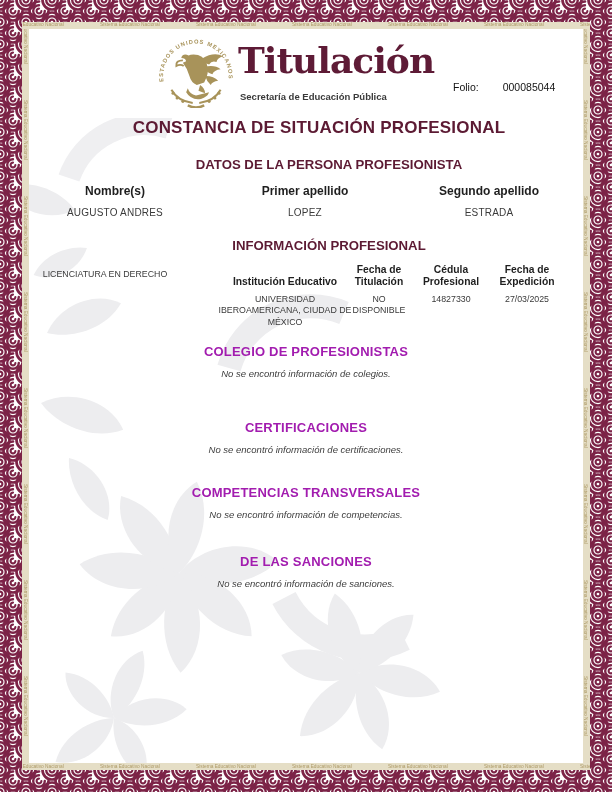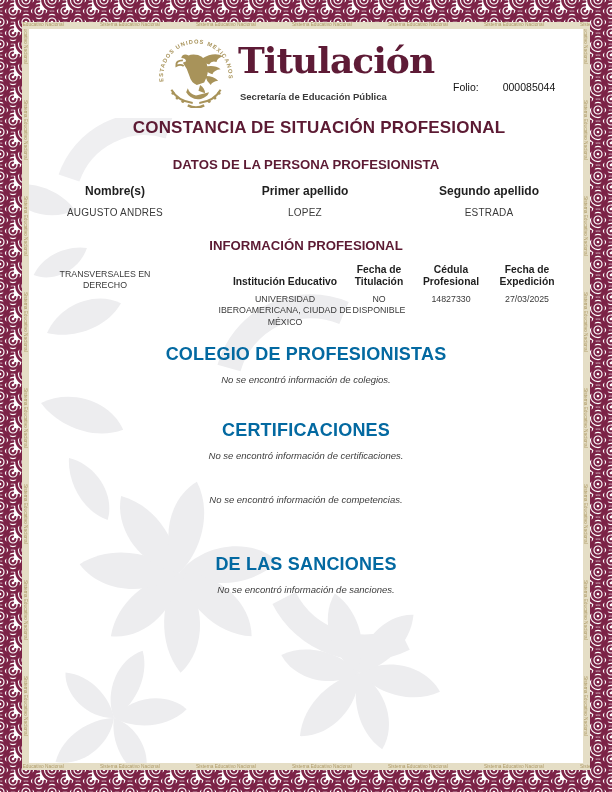--- a/index.html
+++ b/index.html
@@ -27,21 +27,21 @@
     display:flex;gap:24px;
   }
 
   
   .main-title{
     position:absolute;left:29px;top:118px;width:554px;text-align:center;
     font-size:17px;font-weight:bold;color:#5c1a33;letter-spacing:0.2px;margin-left:13px;
   }
   .sec-heading{
     position:absolute;left:29px;width:554px;text-align:center;
-    font-size:13.2px;font-weight:bold;color:#5c1a33;
+    font-size:13.2px;font-weight:bold;color:#5c1a33;padding-left:23px;
   }
   .h-datos{top:157px;}
   .h-info{top:238px;}
 
   
   .pfield{position:absolute;top:184px;text-align:center;}
   .pfield .lbl{font-size:12px;font-weight:bold;color:#1f1f1f;}
   .pfield .val{margin-top:9px;font-size:10px;color:#3a3a3a;letter-spacing:0.2px;}
   .pf-1{left:45px;width:140px;}
   .pf-2{left:225px;width:160px;}
@@ -56,21 +56,21 @@
   .tc-5{left:492px;width:70px;}
   .thead{
     min-height:25px;display:flex;align-items:flex-end;justify-content:center;
     font-size:10.3px;font-weight:bold;line-height:1.18;color:#1f1f1f;
   }
   .tval{margin-top:6px;font-size:8.8px;line-height:1.3;color:#3a3a3a;}
 
   
   .section{position:absolute;left:29px;width:554px;text-align:center;}
   .sec-0{top:344px;} .sec-1{top:420px;} .sec-2{top:485px;} .sec-3{top:554px;}
-  .stitle{font-size:18px;font-weight:bold;color:#0369a1;letter-spacing:0.2px;}
+  .stitle{font-size:13px;font-weight:bold;color:#a21caf;letter-spacing:0.2px;}
   .snote{margin-top:9px;font-size:9.5px;font-style:italic;color:#3d3d3d;}
 </style>
 </head>
 <body>
 
 <div class="page">
 
   <svg class="watermark-svg" width="470" height="645" viewBox="0 0 470 645" aria-hidden="true">
     <defs>
       <path id="leaf" d="M0,0 C16,-20 48,-24 66,-8 C48,10 18,10 0,0 Z"></path>
@@ -155,21 +155,21 @@
       <div class="val">LOPEZ</div>
     </div>
     <div class="pfield pf-3">
       <div class="lbl">Segundo apellido</div>
       <div class="val">ESTRADA</div>
     </div>
 
     <div class="sec-heading h-info">INFORMACIÓN PROFESIONAL</div>
 
     <div class="tcol tc-1">
-      <div class="tval">TRANSVERSALES EN DERECHO</div>
+      <div class="tval">LICENCIATURA EN DERECHO</div>
     </div>
     <div class="tcol tc-2">
       <div class="thead">Institución Educativo</div>
       <div class="tval">UNIVERSIDAD IBEROAMERICANA, CIUDAD DE MÉXICO</div>
     </div>
     <div class="tcol tc-3">
       <div class="thead">Fecha de Titulación</div>
       <div class="tval">NO DISPONIBLE</div>
     </div>
     <div class="tcol tc-4">
@@ -183,20 +183,21 @@
 
     <div class="section sec-0">
       <div class="stitle">COLEGIO DE PROFESIONISTAS</div>
       <div class="snote">No se encontró información de colegios.</div>
     </div>
     <div class="section sec-1">
       <div class="stitle">CERTIFICACIONES</div>
       <div class="snote">No se encontró información de certificaciones.</div>
     </div>
     <div class="section sec-2">
+      <div class="stitle">COMPETENCIAS TRANSVERSALES</div>
       <div class="snote">No se encontró información de competencias.</div>
     </div>
     <div class="section sec-3">
       <div class="stitle">DE LAS SANCIONES</div>
       <div class="snote">No se encontró información de sanciones.</div>
     </div>
   </div>
 
   <svg class="frame-svg" width="612" height="792" viewBox="0 0 612 792" aria-hidden="true">
     <defs>

